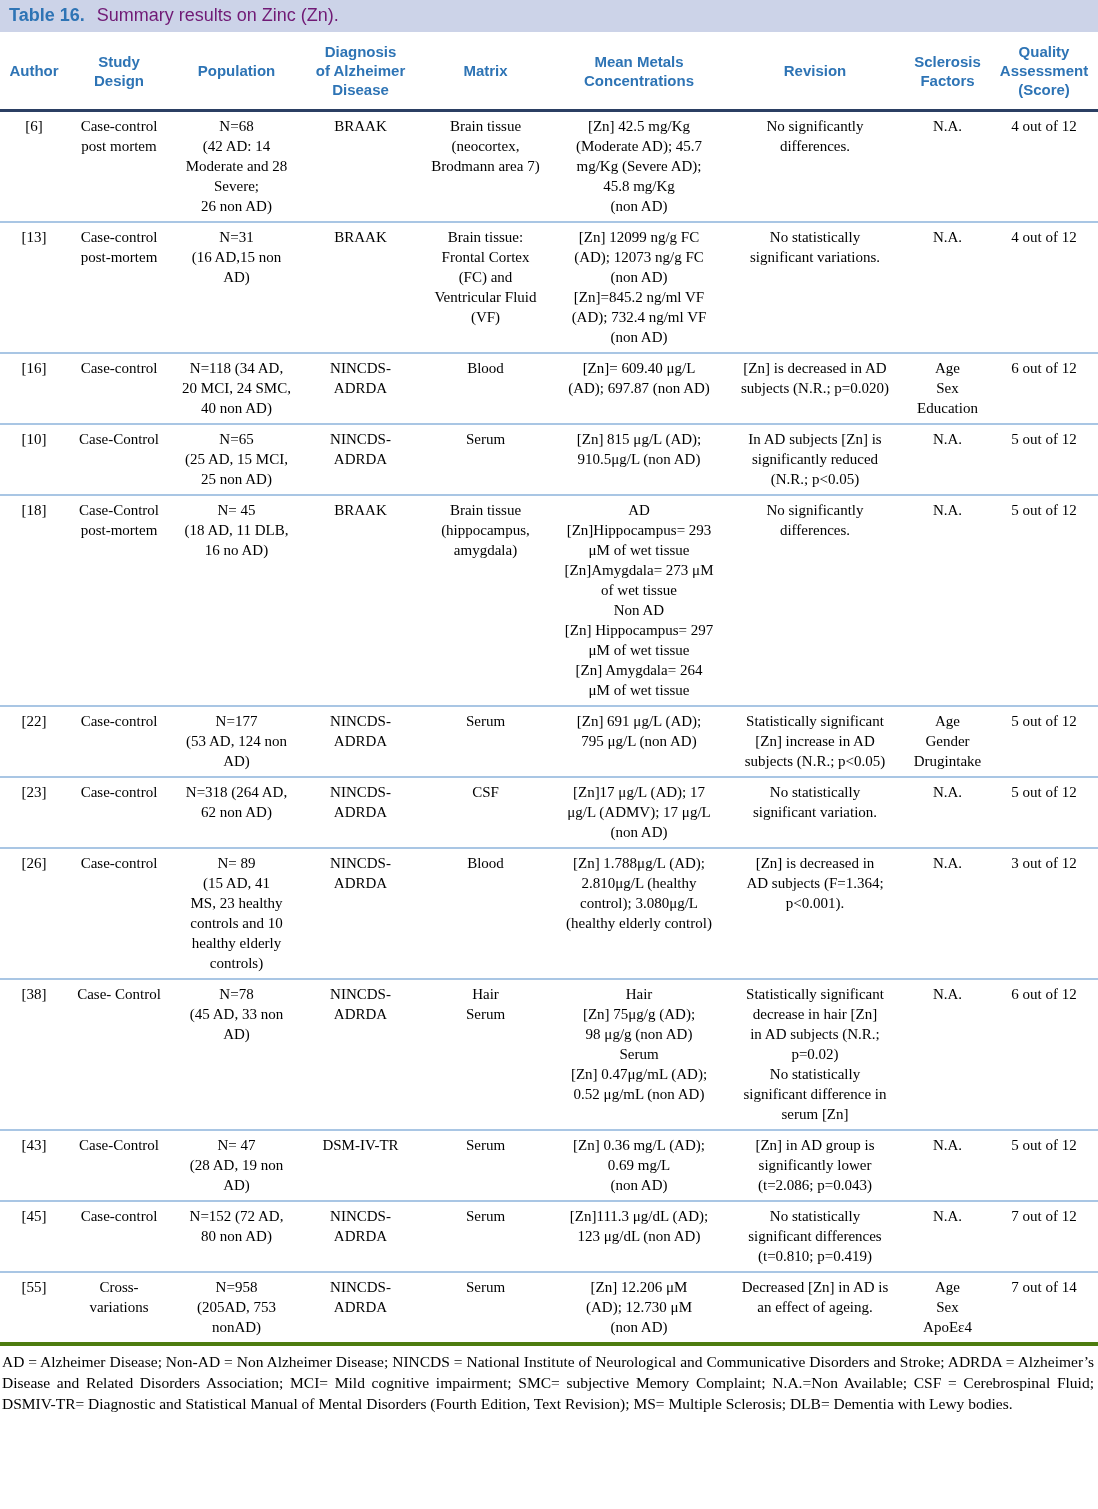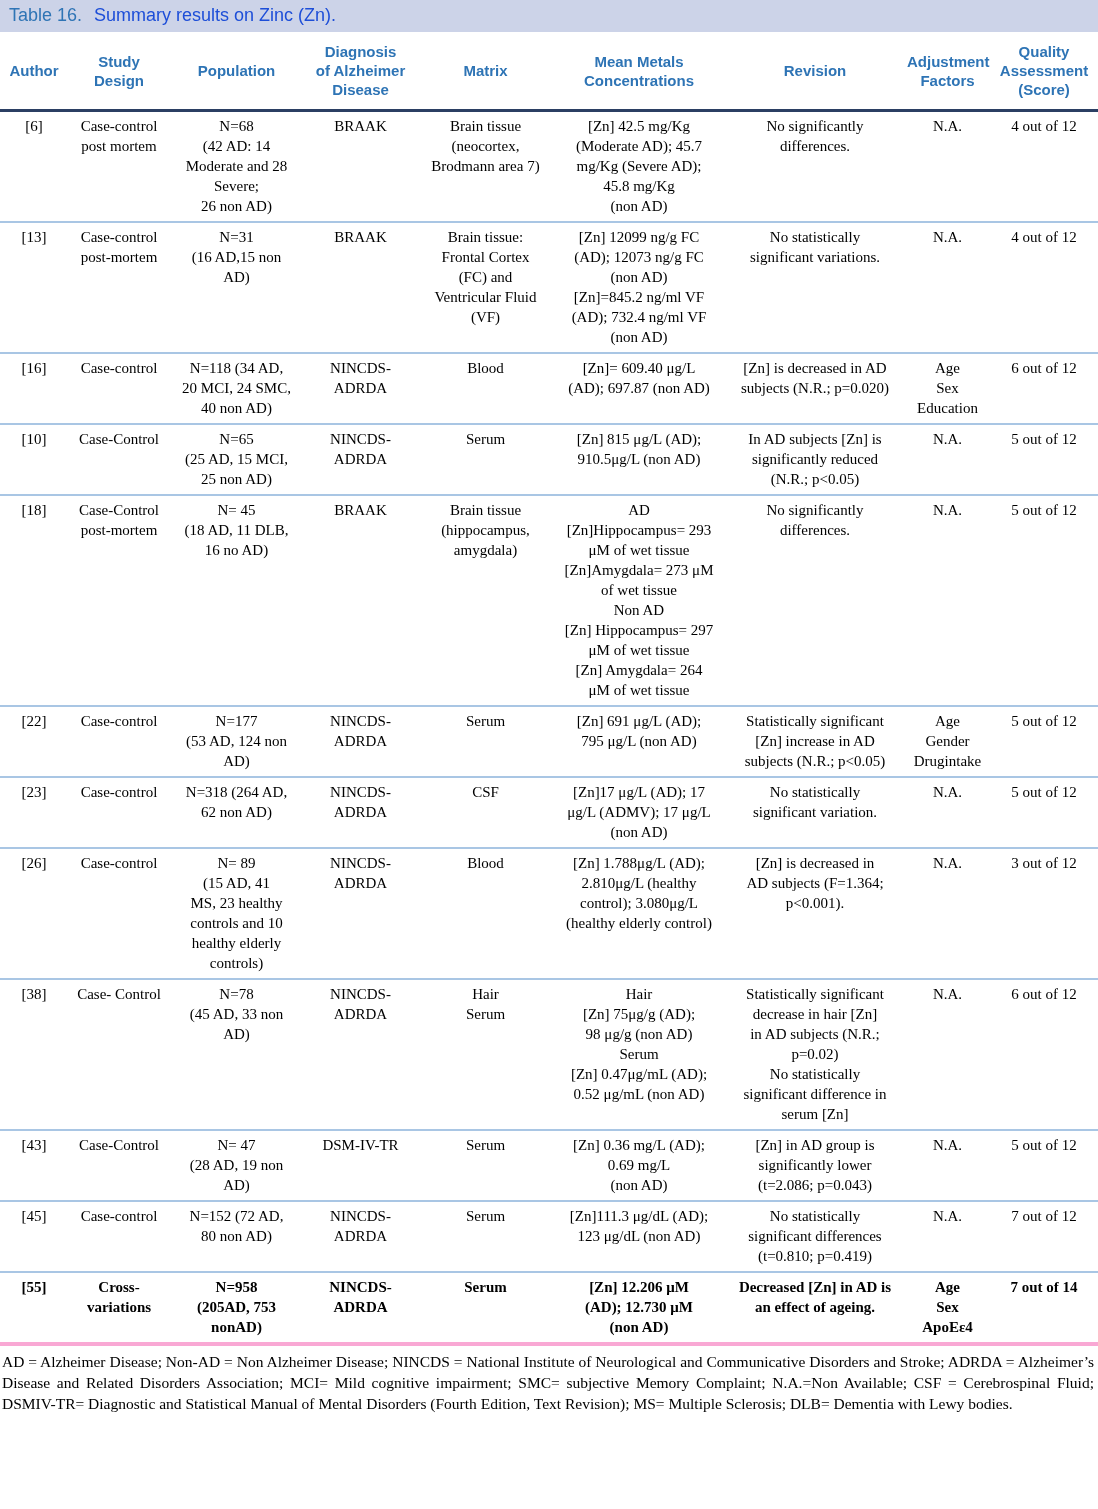--- a/index.html
+++ b/index.html
@@ -12,24 +12,24 @@
   }
   .title-bar {
     background: #ccd3e8;
     padding: 5px 10px 6px 9px;
     font-family: "Liberation Sans", sans-serif;
     font-size: 18px;
     line-height: 21px;
   }
   .title-label {
     color: #2e74b5;
-    font-weight: normal;
+    font-weight: bold;
     margin-right: 12px;
   }
-  .title-caption { color: #1d4ed8; }
+  .title-caption { color: #701a75; }
   table.summary {
     width: 100%;
     border-collapse: collapse;
     table-layout: fixed;
   }
   thead th {
     font-family: "Liberation Sans", sans-serif;
     color: #2e74b5;
     font-weight: bold;
     font-size: 15px;
@@ -45,21 +45,21 @@
     font-size: 15px;
     line-height: 20px;
     color: #000000;
     text-align: center;
     vertical-align: top;
     padding: 4px 3px 5px 3px;
     white-space: pre-line;
     border-bottom: 2px solid #a9c6e4;
     overflow: hidden;
   }
-  tbody tr:last-child td { border-bottom: 4px solid #f9a8d4; font-weight: bold; }
+  tbody tr:last-child td { border-bottom: 4px solid #4d7c0f; }
   .footnote {
     font-family: "Liberation Serif", serif;
     font-size: 15.5px;
     line-height: 21px;
     color: #000000;
     text-align: justify;
     padding: 5px 4px 4px 2px;
   }
   col.c-author { width: 68px; }
   col.c-design { width: 102px; }
@@ -98,21 +98,21 @@
         <th>Study
 Design</th>
         <th>Population</th>
         <th>Diagnosis
 of Alzheimer
 Disease</th>
         <th>Matrix</th>
         <th>Mean Metals
 Concentrations</th>
         <th>Revision</th>
-        <th>Adjustment
+        <th>Sclerosis
 Factors</th>
         <th>Quality
 Assessment
 (Score)</th>
       </tr>
     </thead>
     <tbody>
         <tr>
           <td>[6]</td>
           <td>Case-control

